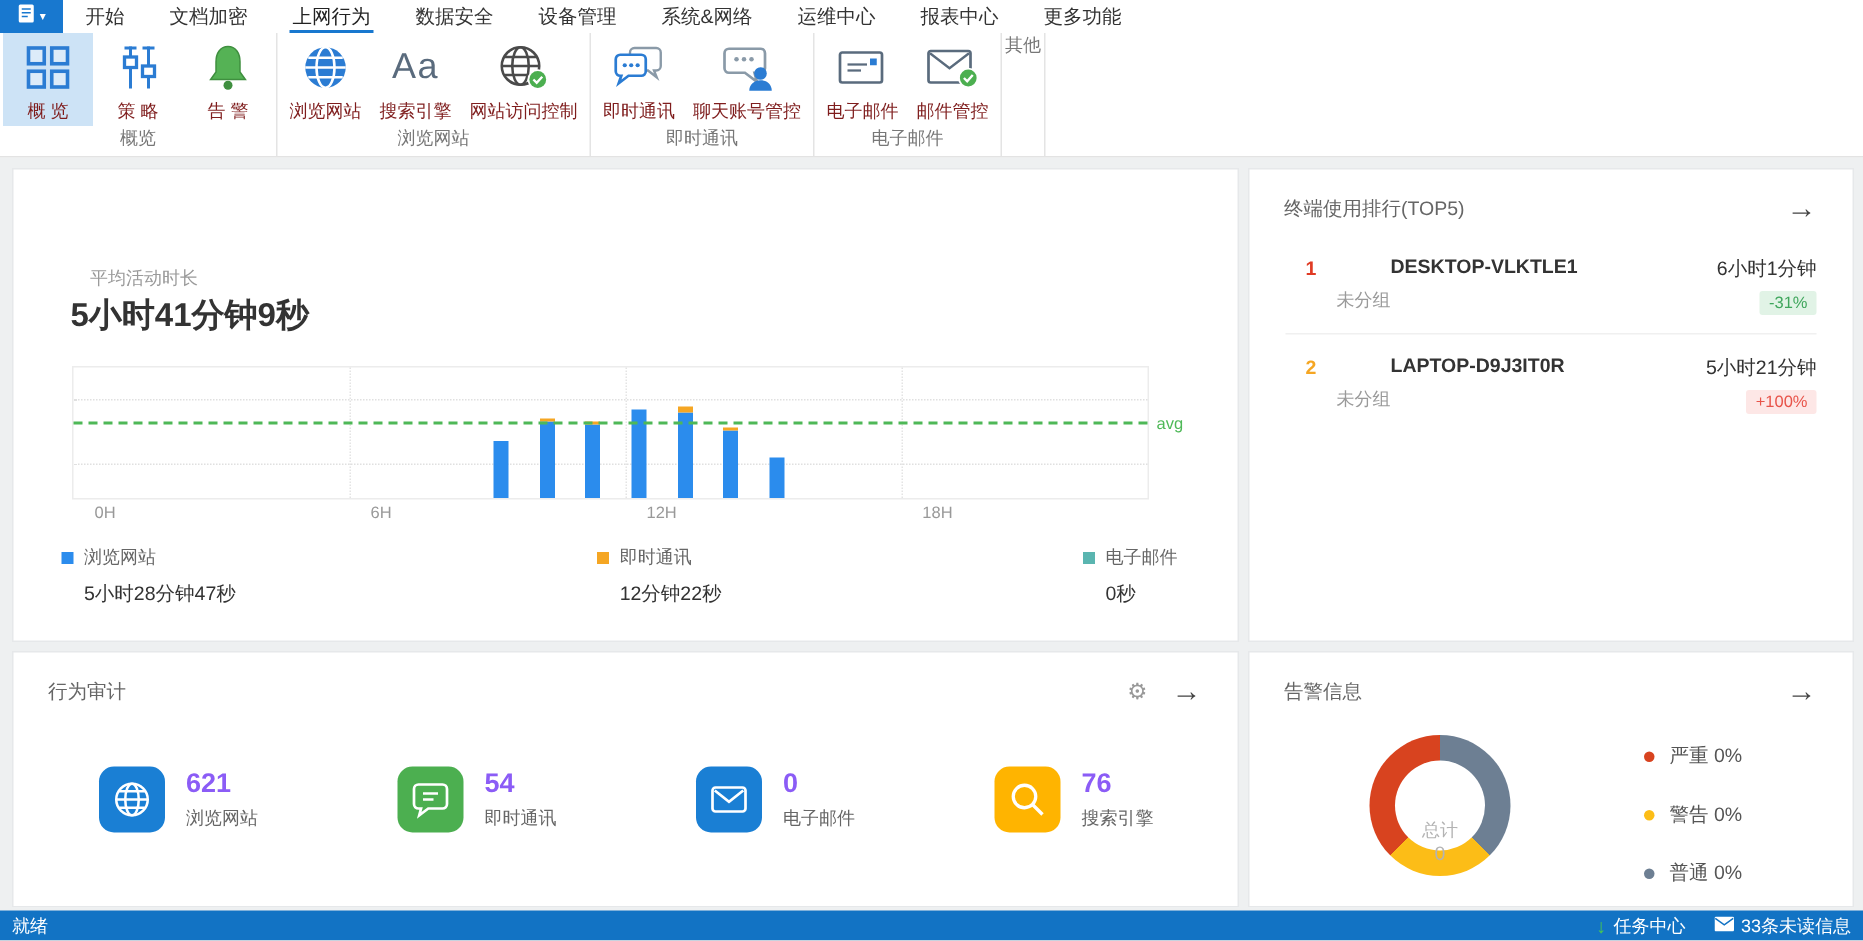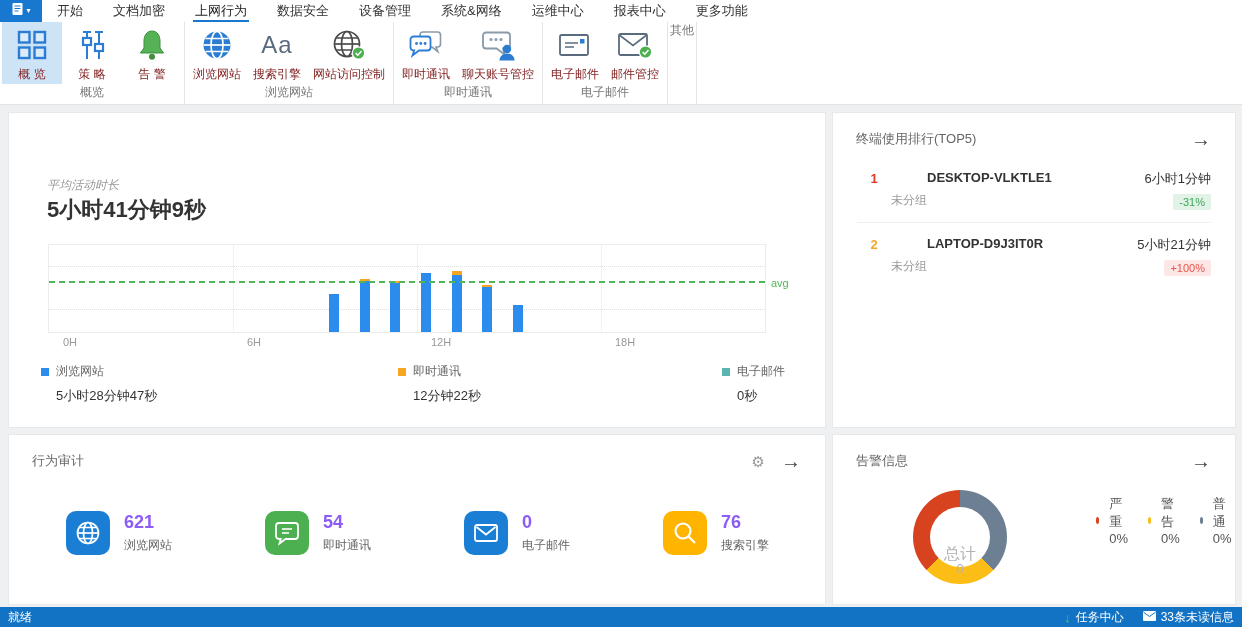--- a/index.html
+++ b/index.html
@@ -27,21 +27,21 @@
   
   .content{padding:7px 8px;display:grid;grid-template-columns:818px 404px;grid-template-rows:316px 171px;gap:6px;}
   .panel{background:#fff;border:1px solid #e6e8ea;position:relative;box-sizing:border-box;}
   .panel-header{display:flex;align-items:center;padding:16px 24px 0 23px;}
   .panel-title{font-size:13px;color:#666;}
   .panel-actions{margin-left:auto;display:flex;gap:16px;align-items:center;}
   .arrow-icon{font-size:20px;color:#444;line-height:1;cursor:pointer;font-weight:400;}
   .gear-icon{font-size:15px;color:#999;line-height:1;cursor:pointer;}
 
   
-  .metric-label{position:absolute;left:38px;top:64px;font-size:12px;color:#9a9a9a;font-style:italic;}
+  .metric-label{position:absolute;left:51px;top:64px;font-size:12px;color:#9a9a9a;}
   .metric-value{position:absolute;left:38px;top:82px;font-size:22px;font-weight:bold;color:#333;}
   .chart{position:absolute;left:39px;top:131px;width:716px;height:87px;border:1px solid #ececec;box-sizing:content-box;}
   .vgrid{position:absolute;top:0;bottom:0;width:0;border-left:1px dotted #e4e4e4;}
   .hgrid{position:absolute;left:0;right:0;height:0;border-top:1px dotted #e0e0e0;}
   .bar{position:absolute;bottom:0;width:10px;}
   .avgline{position:absolute;left:0;right:0;height:0;border-top:2px dashed #4eb857;}
   .avg-label{position:absolute;left:762px;top:164px;font-size:11px;color:#4eb857;}
   .xlabels{position:absolute;left:55px;top:223px;width:716px;height:14px;font-size:11px;color:#999;}
   .xlabels span{position:absolute;top:0;}
   .legend{position:absolute;left:32px;right:40px;top:250px;display:flex;justify-content:space-between;}
@@ -66,23 +66,23 @@
   
   .stats-row{position:absolute;top:76px;left:57px;right:56px;display:flex;justify-content:space-between;align-items:center;}
   .stat{display:flex;align-items:center;gap:14px;cursor:pointer;}
   .stat-icon{width:44px;height:44px;border-radius:10px;display:flex;align-items:center;justify-content:center;}
   .stat-value{font-size:18px;font-weight:bold;color:#8b5cf6;}
   .stat-label{font-size:12px;color:#666;margin-top:4px;}
 
   
   .donut{position:absolute;left:80px;top:55px;width:94px;height:94px;border-radius:50%;}
   .donut-hole{position:absolute;inset:17px;background:#fff;border-radius:50%;display:flex;flex-direction:column;align-items:center;justify-content:center;}
-  .donut-center-label{font-size:16px;color:#b3b3b3;line-height:15px;margin-top:48px;}
+  .donut-center-label{font-size:12px;color:#b3b3b3;line-height:15px;margin-top:48px;}
   .donut-center-value{font-size:13px;color:#b3b3b3;line-height:16px;}
-  .alert-legend{position:absolute;left:263px;top:60px;display:flex;gap:16px;}
+  .alert-legend{position:absolute;left:263px;top:60px;display:flex;flex-direction:column;gap:21px;}
   .alert-row{display:flex;align-items:center;gap:10px;font-size:13px;color:#555;}
   .alert-dot{width:7px;height:7px;border-radius:50%;display:inline-block;}
 
   
   .statusbar{position:absolute;left:0;right:0;bottom:0;height:20px;background:#1273c4;display:flex;align-items:center;color:#fff;font-size:12px;padding:0 8px;box-sizing:border-box;}
   .sb-right{margin-left:auto;display:flex;align-items:center;gap:5px;}
   .sb-down{color:#49c94f;font-weight:bold;font-size:13px;line-height:1;}
   .sb-sep{width:9px;}
 </style>
 </head>

